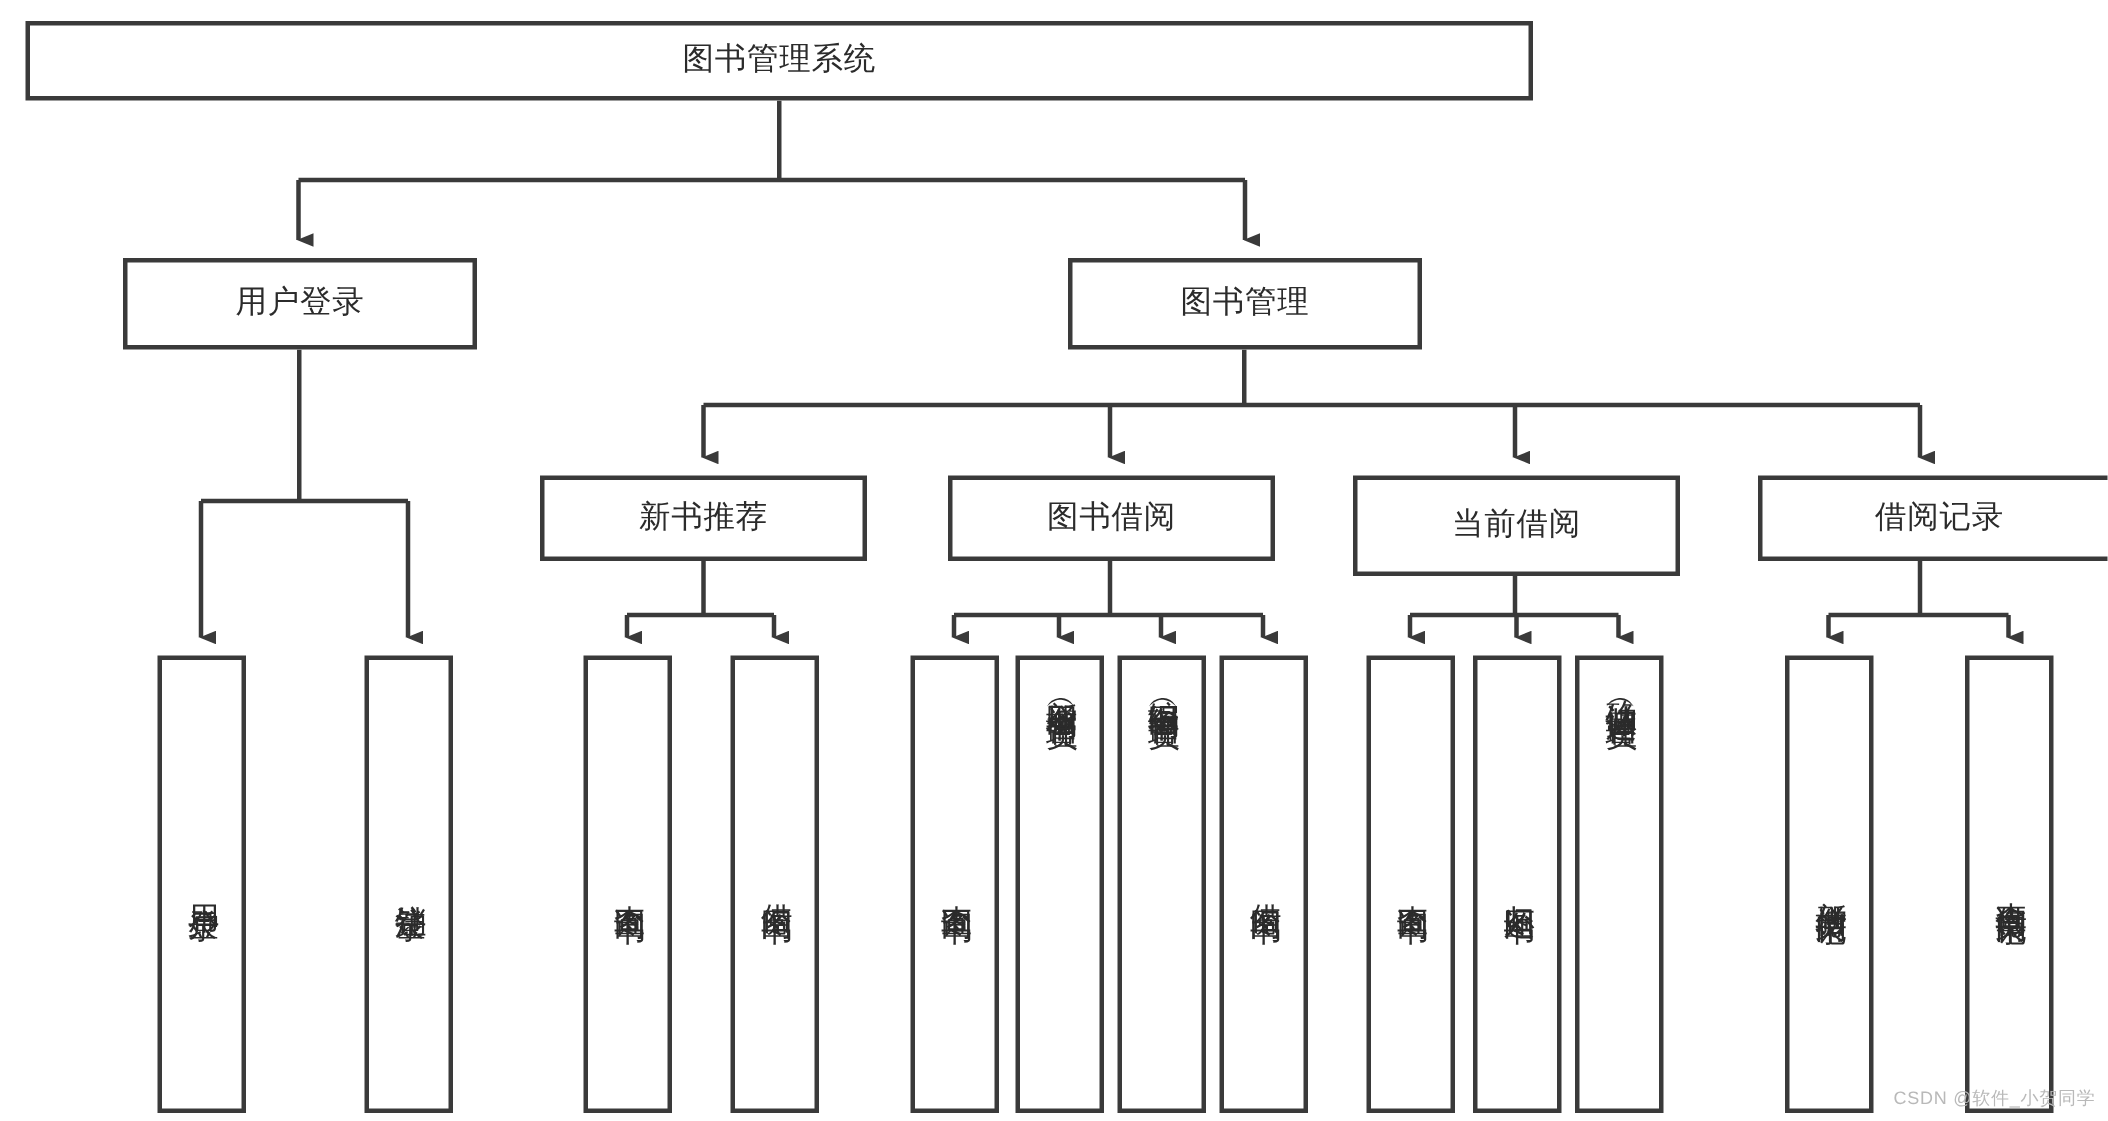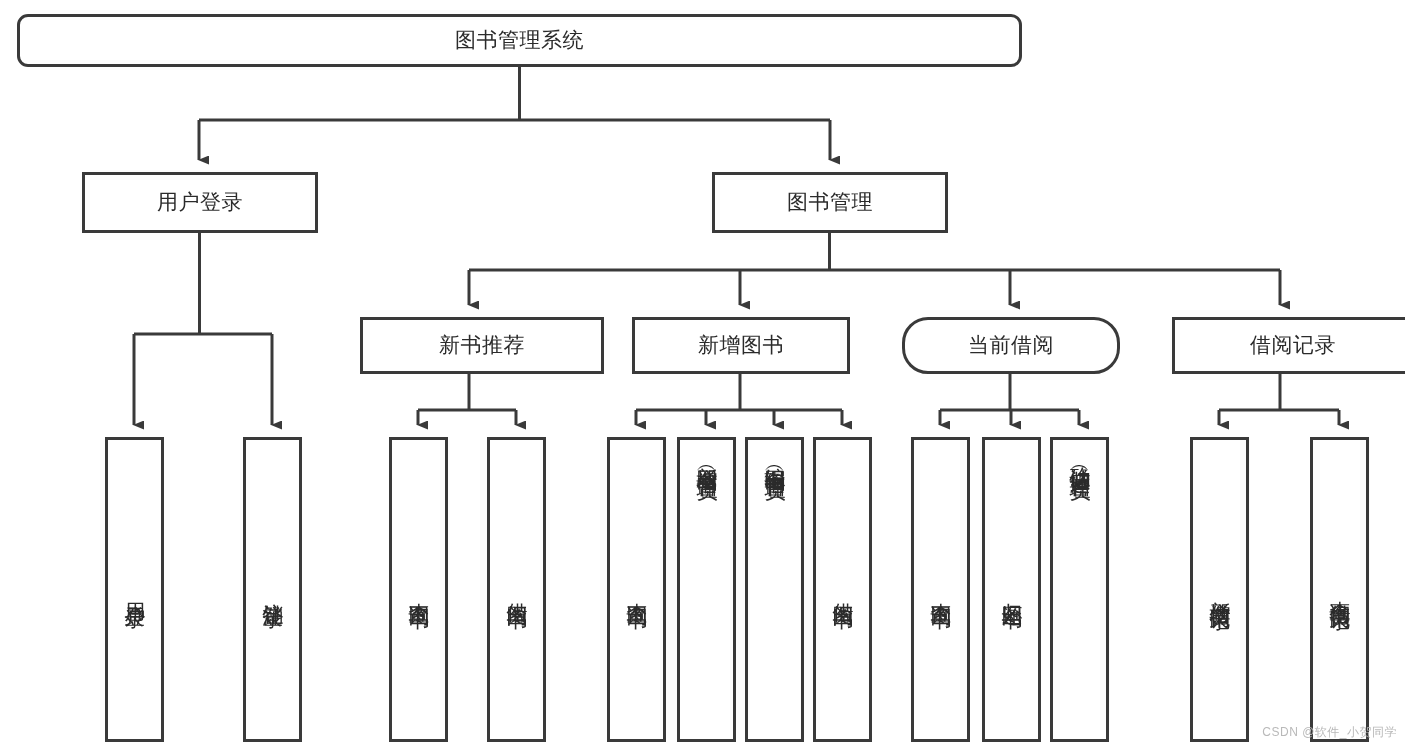--- a/index.html
+++ b/index.html
@@ -126,38 +126,38 @@
       <path d="M 1011 410 L 1011 425" marker-end="url(#arrowhead)"></path>
       <path d="M 1079 410 L 1079 425" marker-end="url(#arrowhead)"></path>
 
       <path d="M 1280 374 L 1280 410"></path>
       <path d="M 1219 410 L 1339 410"></path>
       <path d="M 1219 410 L 1219 425" marker-end="url(#arrowhead)"></path>
       <path d="M 1339 410 L 1339 425" marker-end="url(#arrowhead)"></path>
     </g>
   </svg>
 
-  <div class="node-box" style="left:17px; top:14px; width:1005px; height:53px;border-radius:11px;">
+  <div class="node-box" style="left:17px; top:14px; width:1005px; height:53px;">
     <span class="node-label">图书管理系统</span>
   </div>
 
   <div class="node-box" style="left:82px; top:172px; width:236px; height:61px;">
     <span class="node-label">用户登录</span>
   </div>
   <div class="node-box" style="left:712px; top:172px; width:236px; height:61px;align-items:center;">
     <span class="node-label">图书管理</span>
   </div>
 
-  <div class="node-box" style="left:360px; top:317px; width:244px; height:57px;">
+  <div class="node-box" style="left:360px; top:317px; width:218px; height:57px;">
     <span class="node-label">新书推荐</span>
   </div>
   <div class="node-box" style="left:632px; top:317px; width:218px; height:57px;">
-    <span class="node-label">新增图书</span>
-  </div>
-  <div class="node-box" style="left:902px; top:317px; width:218px; height:57px;border-radius:26px;">
+    <span class="node-label">图书借阅</span>
+  </div>
+  <div class="node-box" style="left:902px; top:317px; width:218px; height:67px;">
     <span class="node-label">当前借阅</span>
   </div>
   <div class="node-box" style="left:1172px; top:317px; width:242px; height:57px;">
     <span class="node-label">借阅记录</span>
   </div>
 
   <div class="node-box vertical centered" style="left:105px; top:437px; width:59px; height:305px;">
     <span class="node-label">用户登录</span>
   </div>
   <div class="node-box vertical centered" style="left:243px; top:437px; width:59px; height:305px;">

